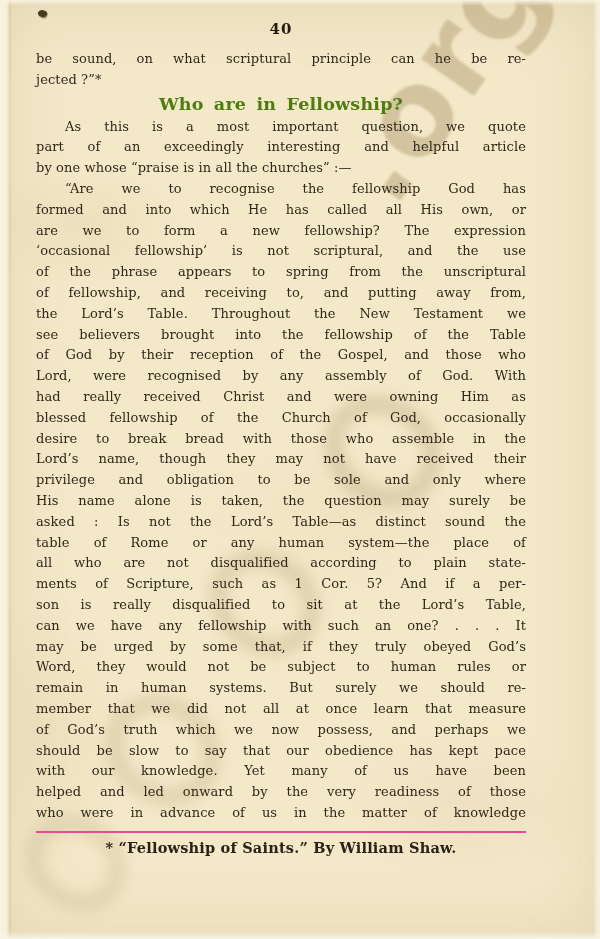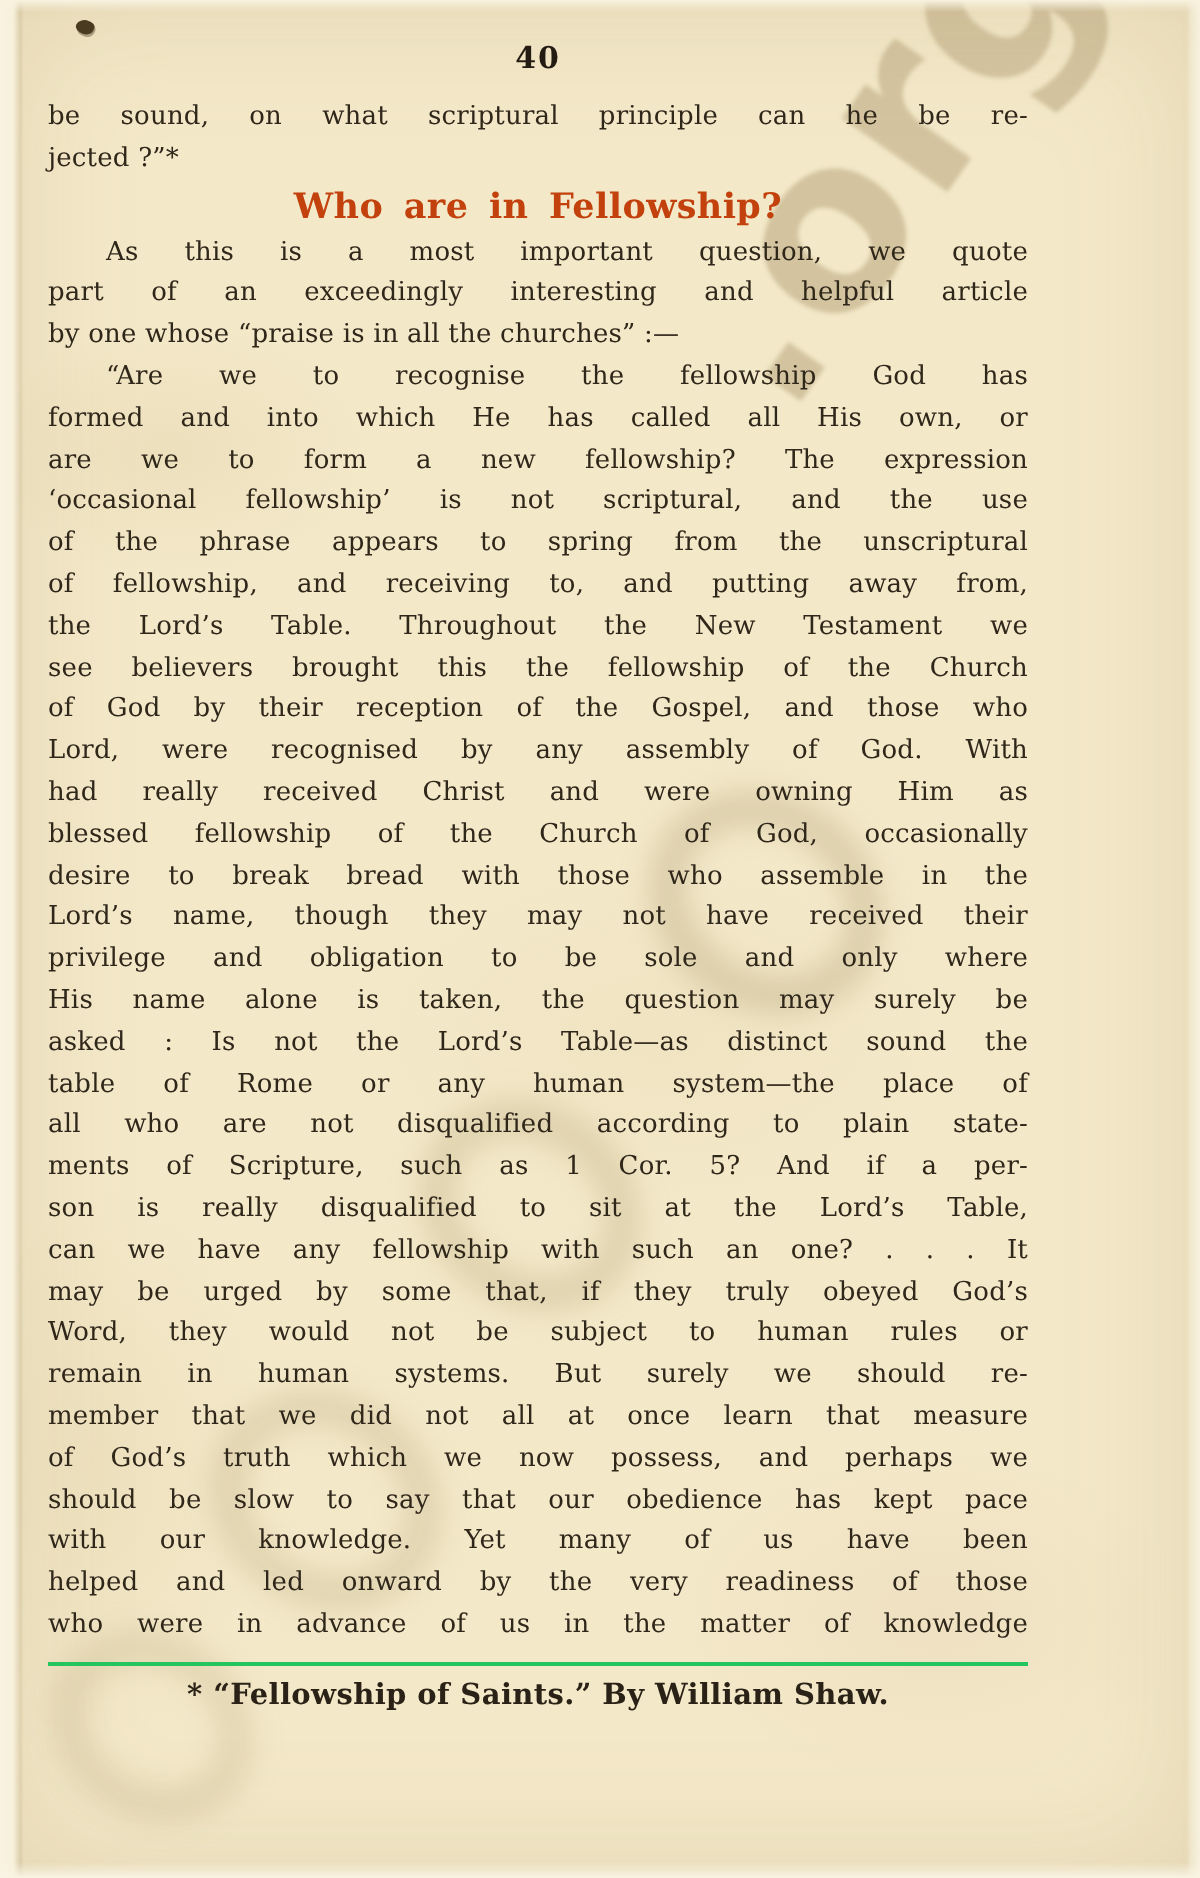--- a/index.html
+++ b/index.html
@@ -68,21 +68,21 @@
   .wm-blob.b4{width:56px;height:70px;left:30px;top:810px;transform:rotate(-55deg);border-color:rgba(167,146,102,.20);}
 
   .ink-speck{
     position:absolute;left:38px;top:10px;width:9px;height:7px;
     background:#4a3a20;border-radius:65% 35% 55% 45%;
     transform:rotate(24deg);
     box-shadow:1px 1px 0 rgba(74,58,32,.4);
   }
 
   .content{
-    position:absolute;left:24px;top:20px;width:490px;
+    position:absolute;left:36px;top:20px;width:490px;
   }
   .pageno{
     text-align:center;
     font-size:15px;font-weight:bold;
     letter-spacing:1px;
     color:#241c12;
     margin-bottom:11px;
   }
   .ln{
     font-size:13px;
@@ -91,29 +91,29 @@
     text-align-last:justify;
     letter-spacing:.1px;
     color:#30271b;
   }
   .ln.last{text-align-last:left;}
   .ln.indent{text-indent:29px;}
   .heading{
     text-align:center;
     font-size:17.5px;
     font-weight:bold;
-    color:#c2410c;
+    color:#4d7c0f;
     line-height:21px;
     margin:3px 0 2px 0;
     word-spacing:4px;
     letter-spacing:.2px;
   }
   .footnote{
     margin-top:7px;
-    border-top:2px solid #22c55e;
+    border-top:2px solid #ec4899;
     padding-top:6px;
     text-align:center;
     font-size:14.5px;
     font-weight:bold;
     letter-spacing:.2px;
     color:#2b2217;
   }
 </style>
 </head>
 <body>
@@ -138,21 +138,21 @@
         <div class="ln indent">As this is a most important question, we quote</div>
         <div class="ln">part of an exceedingly interesting and helpful article</div>
         <div class="ln last">by one whose “praise is in all the churches” :—</div>
         <div class="ln indent">“Are we to recognise the fellowship God has</div>
         <div class="ln">formed and into which He has called all His own, or</div>
         <div class="ln">are we to form a new fellowship?  The expression</div>
         <div class="ln">‘occasional fellowship’ is not scriptural, and the use</div>
         <div class="ln">of the phrase appears to spring from the unscriptural</div>
         <div class="ln">of fellowship, and receiving to, and putting away from,</div>
         <div class="ln">the Lord’s Table.  Throughout the New Testament we</div>
-        <div class="ln">see believers brought this the fellowship of the Church</div>
+        <div class="ln">see believers brought into the fellowship of the Table</div>
         <div class="ln">of God by their reception of the Gospel, and those who</div>
         <div class="ln">Lord, were recognised by any assembly of God.  With</div>
         <div class="ln">had really received Christ and were owning Him as</div>
         <div class="ln">blessed fellowship of the Church of God, occasionally</div>
         <div class="ln">desire to break bread with those who assemble in the</div>
         <div class="ln">Lord’s name, though they may not have received their</div>
         <div class="ln">privilege and obligation to be sole and only where</div>
         <div class="ln">His name alone is taken, the question may surely be</div>
         <div class="ln">asked : Is not the Lord’s Table—as distinct sound the</div>
         <div class="ln">table of Rome or any human system—the place of</div>

